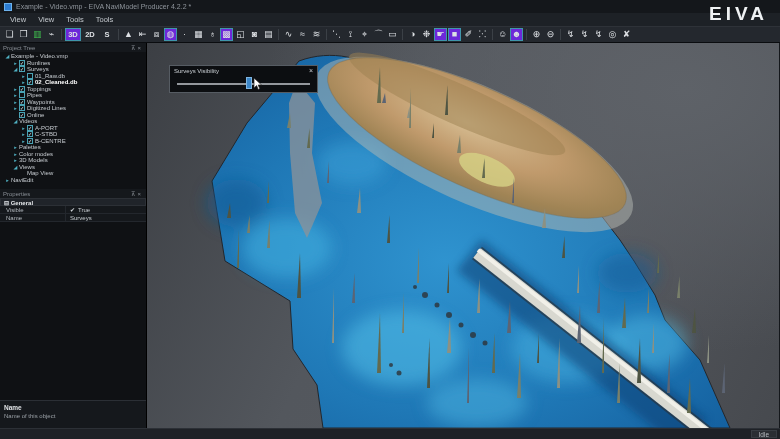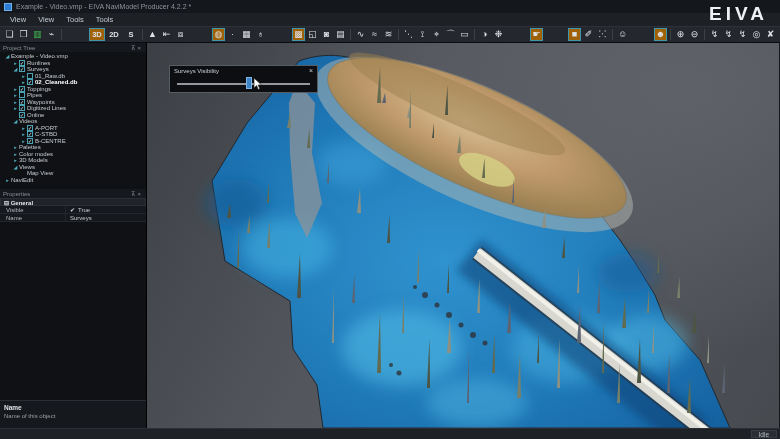--- a/index.html
+++ b/index.html
@@ -15,21 +15,21 @@
   
   .menubar { height:13px; background:#1d2126; display:flex; align-items:center; padding:0 4px; }
   .menu-item { font-size:7.5px; color:#c3c8cd; padding:1px 6px; }
 
   
   .toolbar { height:17px; background:#24282e; border-top:1px solid #2e3238; border-bottom:1px solid #0a0c0f;
              display:flex; align-items:center; padding:0 3px; gap:1px; }
   .tb-btn { width:13px; height:13px; display:flex; align-items:center; justify-content:center;
             font-size:9px; line-height:13px; color:#dde0e4; border:1px solid transparent; flex:0 0 auto; }
   .tb-btn.textbtn { width:16px; font-size:7.5px; font-weight:bold; }
-  .tb-btn.active { border-color:#3f96aa; background:#a16207;margin-left:24px; }
+  .tb-btn.active { border-color:#3f96aa; background:#6d28d9; }
   .tb-sep { width:1px; height:11px; background:#3b4046; margin:0 2px; flex:0 0 auto; }
   .logo { position:absolute; top:3px; right:12px; font-size:19px; font-weight:800;
           letter-spacing:4px; color:#eff2f4; z-index:10; }
 
   
   .main { display:flex; height:385px; }
   .left { width:147px; background:#0f1114; border-right:1px solid #000; display:flex; flex-direction:column; }
   .panel-h { height:9px; flex:0 0 auto; display:flex; align-items:center; justify-content:space-between;
              padding:0 3px; background:#15181c; }
   .panel-h .ph-t { font-size:6px; color:#878d94; }

